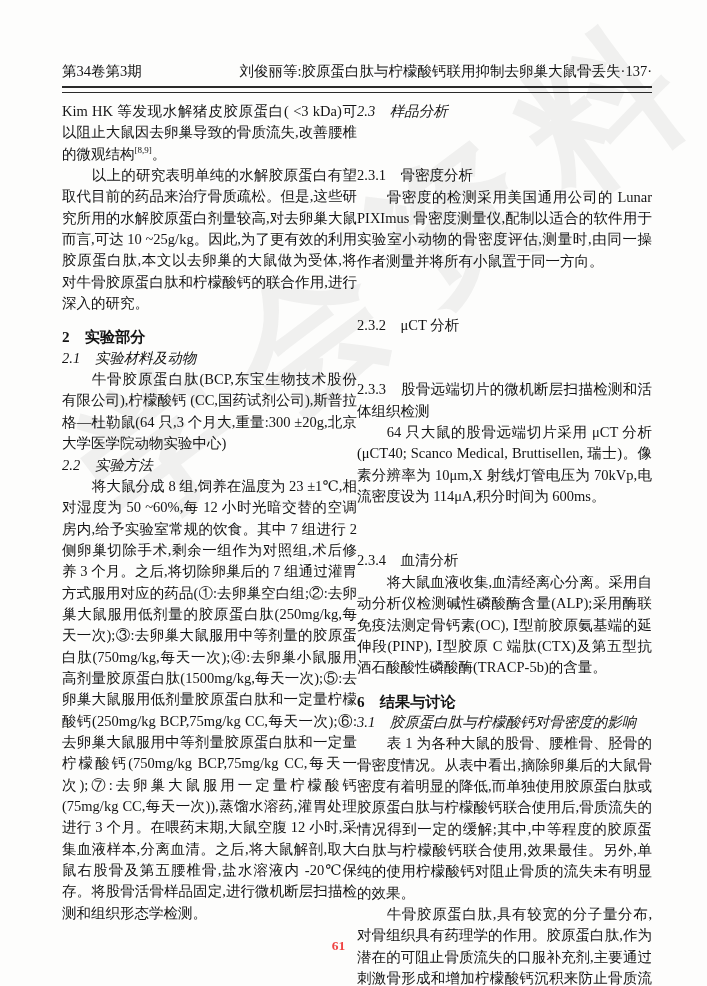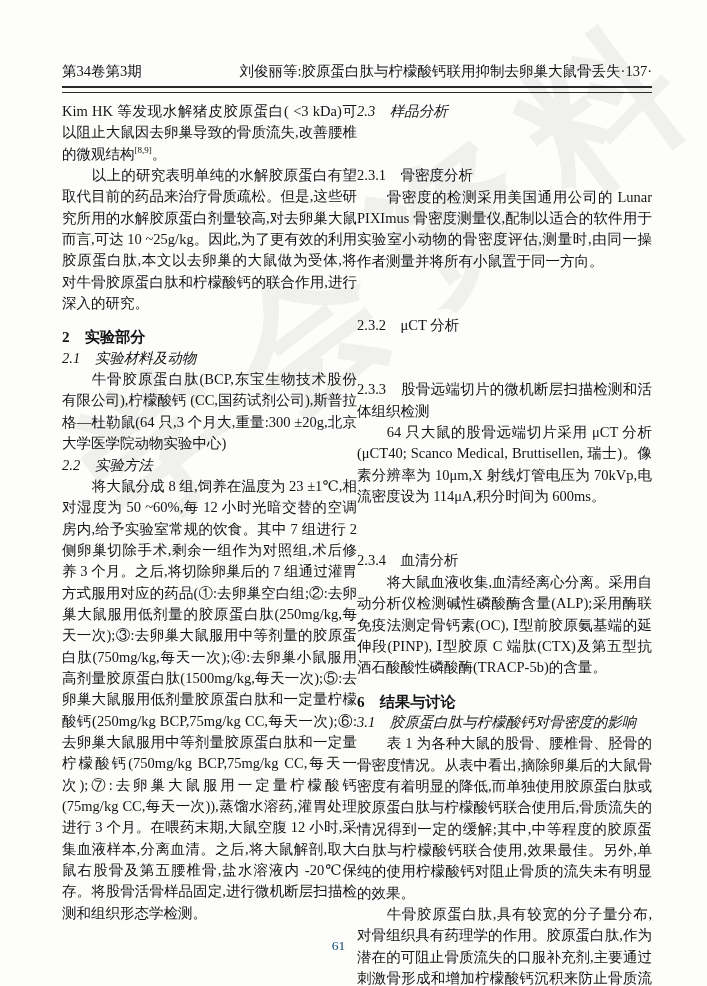--- a/index.html
+++ b/index.html
@@ -56,21 +56,22 @@
   .blk.p{text-indent:2.05em;}
   .blk.h1{font-weight:bold;font-size:15.2px;margin-top:12px;}
   .blk.h2{font-style:italic;font-weight:500;}
   .blk.h3{font-weight:500;margin-top:43px;}
   sup{font-size:9px;line-height:0;}
   .footer{
     position:absolute;
     bottom:32px;left:0;right:30px;
     text-align:center;
     font-size:13.5px;
-    color:#0c4a6e;
+    color:#ef4444;
+    font-weight:bold;
   }
 </style>
 </head>
 <body>
 
 <div class="page">
 
   <div class="watermark">学会资料</div>
 
   <div class="header">

